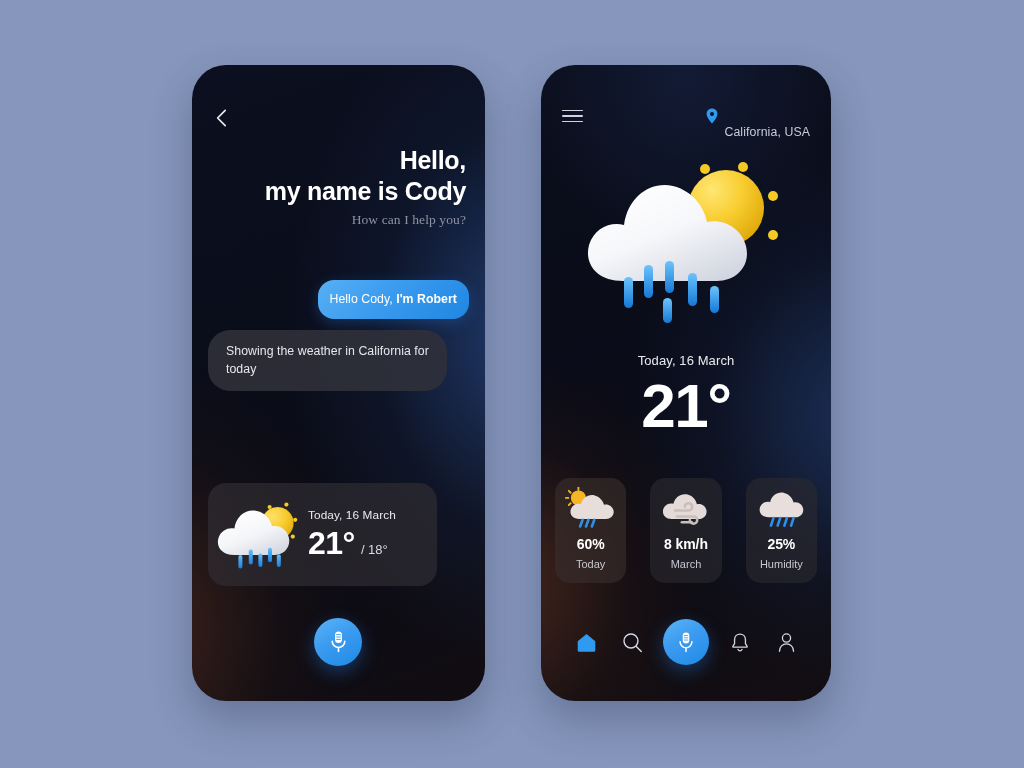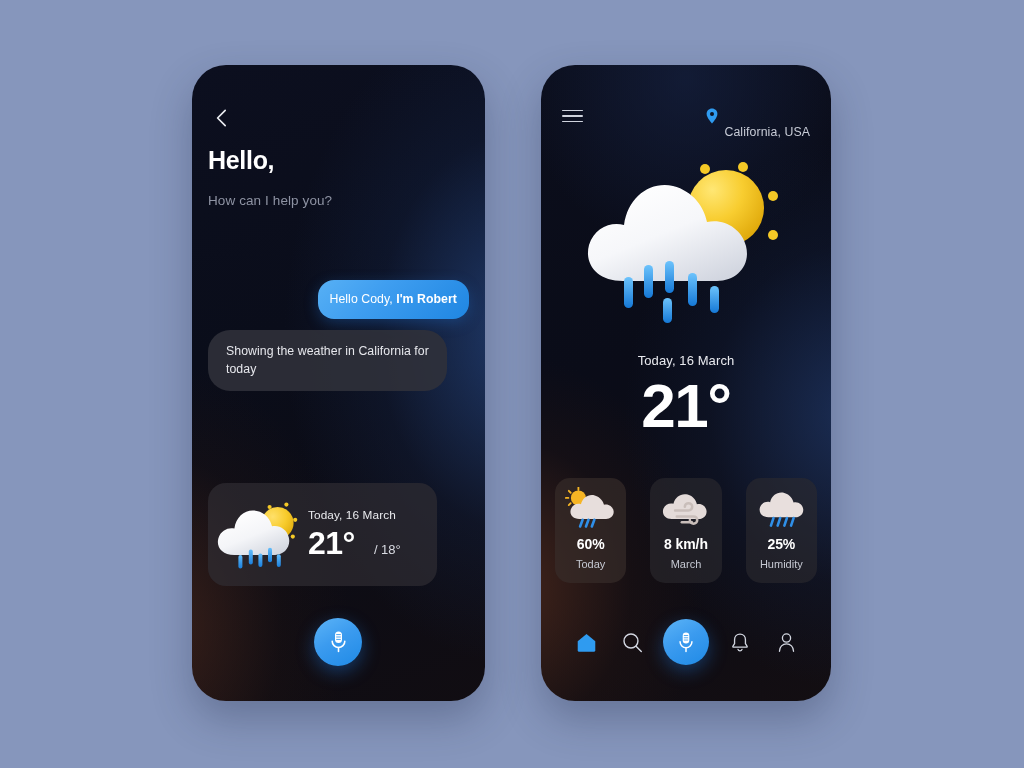--- a/index.html
+++ b/index.html
@@ -58,33 +58,35 @@
     align-items: center;
     justify-content: center;
     cursor: pointer;
   }
 
   .greeting {
     position: absolute;
     left: 16px;
     top: 80px;
     width: 258px;
+    text-align: right;
   }
   .greeting-line {
     color: #fff;
     font-size: 25px;
     font-weight: bold;
     line-height: 1.23;
     letter-spacing: -0.3px;
   }
   .greeting-sub {
     color: #8e93a3;
     font-size: 13.5px;
-    margin-top: 17px;
+    margin-top: 5px;
     letter-spacing: 0.1px;
+    font-family: Liberation Serif, serif;
   }
 
   
   .chat-area {
     position: absolute;
     left: 16px;
     top: 215px;
     width: 261px;
   }
   .bubble {
@@ -144,21 +146,21 @@
   }
   .wc-temp {
     color: #fff;
     font-size: 32px;
     font-weight: bold;
     letter-spacing: -0.5px;
   }
   .wc-temp-low {
     color: #d9dbe2;
     font-size: 13px;
-    margin-left: 19px;
+    margin-left: 6px;
   }
 
   .mic-fab {
     position: absolute;
     left: 122px;
     top: 553px;
     width: 48px;
     height: 48px;
     border-radius: 50%;
     background: linear-gradient(150deg, #5cb4f7 0%, #3b9bef 45%, #1f8ae6 100%);
@@ -307,20 +309,21 @@
 <div class="phone" id="phone-left">
 
   <div class="back-btn">
     <svg width="11" height="18" viewBox="0 0 11 18">
       <path d="M9.2 1.3 L1.6 9 L9.2 16.7" fill="none" stroke="#e7e9ee" stroke-width="1.7" stroke-linecap="round" stroke-linejoin="round"></path>
     </svg>
   </div>
 
   <div class="greeting">
     <div class="greeting-line">Hello,</div>
+    <div class="greeting-line">my name is Cody</div>
     <div class="greeting-sub">How can I help you?</div>
   </div>
 
   <div class="chat-area">
 
     <div class="bubble bubble-user">
       <span>Hello Cody, </span><span class="b">I'm Robert</span>
     </div>
 
 

